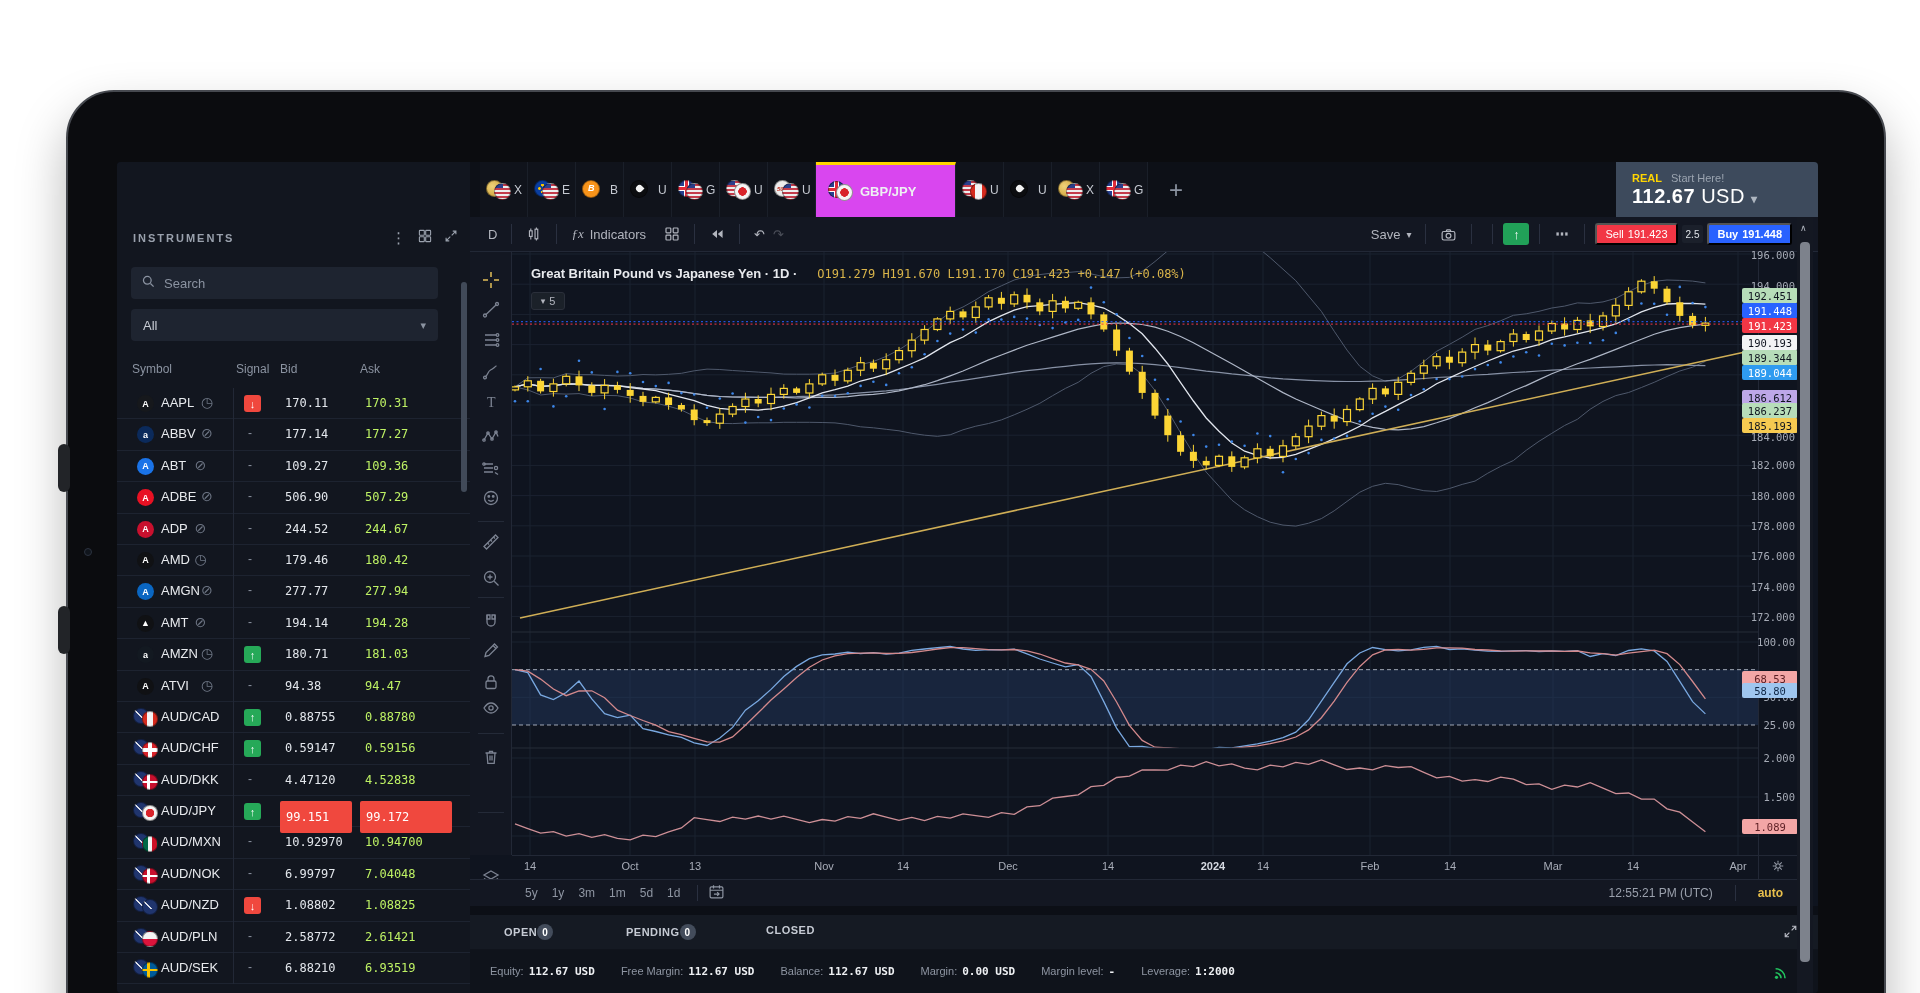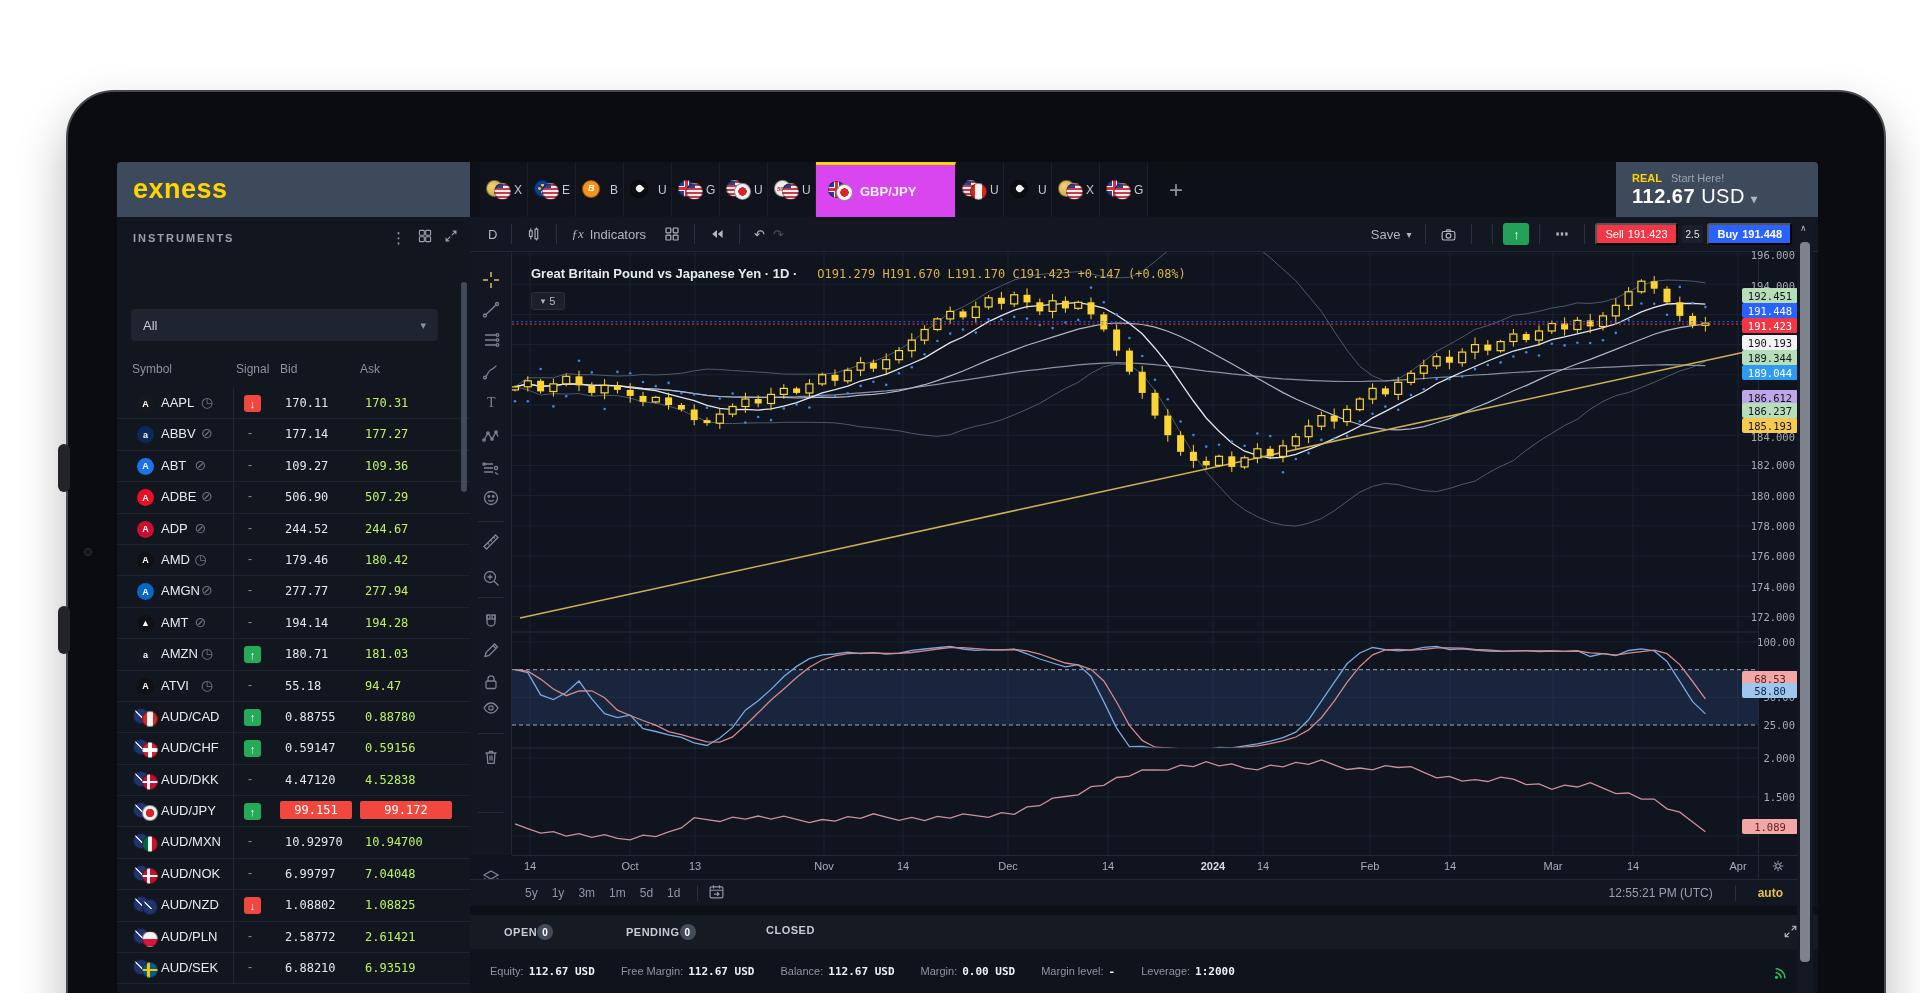--- a/index.html
+++ b/index.html
@@ -43,21 +43,21 @@
     color:#fff; font-size:9px; font-weight:bold; display:flex; align-items:center; justify-content:center; }
   .irow .sym { position:absolute; left:44px; top:7px; color:#e8eaee; font-size:13px; }
   .irow .stat { position:absolute; top:6px; color:#6d7584; font-size:14px; line-height:17px; }
   .vline { position:absolute; left:116px; top:0; height:31.4px; border-left:1px solid #222836; }
   .sigbadge { position:absolute; left:127px; top:7px; width:17px; height:17px; border-radius:3px;
     color:#fff; font-size:11px; display:flex; align-items:center; justify-content:center; }
   .sig-up { background:#26a958; } .sig-down { background:#f0483e; }
   .sig-none { position:absolute; left:131px; top:7px; color:#8b93a1; font-size:12px; }
   .bidv { position:absolute; left:168px; top:8px; color:#e3e7ec; font-size:12px; }
   .askv { position:absolute; left:248px; top:8px; color:#bef264; font-size:12px; }
-  .cell-hl { background:#f0483e; border-radius:2px; padding:2px 6px; color:#fff; top:5px !important;text-align:center; }
+  .cell-hl { background:#f0483e; border-radius:2px; padding:9px 6px; color:#fff; top:5px !important; }
   .cell-hl.bidv { left:163px; width:72px; } .cell-hl.askv { left:243px; width:92px; }
   .sb-scroll { position:absolute; right:3px; top:120px; width:6px; height:210px; background:#414a58; border-radius:3px; }
 
   
   .pair { position:absolute; left:16px; top:6px; width:30px; height:19px; }
   .fl { position:absolute; width:16px; height:16px; border-radius:50%; border:1px solid rgba(0,0,0,.4); }
   .fl2 { left:9px; top:3px; }
   .fl-au,.fl-nz { background:
       linear-gradient(45deg, transparent 44%, rgba(255,255,255,.85) 44% 52%, transparent 52%) 0 0/9px 9px no-repeat,
       #20356e; }
@@ -181,42 +181,48 @@
 <body>
 
 <div class="device"></div>
 <div class="side-btn" style="top:444px;height:48px;"></div>
 <div class="side-btn" style="top:606px;height:48px;"></div>
 <div class="cam-dot"></div>
 
 <div class="screen">
 
   <div class="sidebar">
-    <div class="logo-band">
-      <span class="logo">exness</span>
-    </div>
     <div class="inst-row">
       <span class="inst-title">INSTRUMENTS</span>
       <span class="inst-icons">
         <span style="font-size:15px;">⋮</span>
         <span>
           <svg width="14" height="14" viewBox="0 0 20 20" fill="none" stroke="#9aa1ad" stroke-width="1.6">
               <rect x="2" y="2" width="7" height="7" rx="1"></rect>
               <rect x="11" y="2" width="7" height="7" rx="1"></rect>
               <rect x="2" y="11" width="7" height="7" rx="1"></rect>
               <rect x="11" y="11" width="7" height="7" rx="1"></rect>
             </svg>
         </span>
         <span>
           <svg width="14" height="14" viewBox="0 0 20 20" fill="none" stroke="#9aa1ad" stroke-width="1.6">
               <path d="M9 11 L3 17 M3 12.5V17h4.5 M11 9 L17 3 M12.5 3H17v4.5"></path>
             </svg>
         </span>
       </span>
     </div>
+    <div class="search-box">
+      <span>
+        <svg width="14" height="14" viewBox="0 0 20 20" fill="none" stroke="#8b93a1" stroke-width="1.8">
+            <circle cx="9" cy="9" r="5.5"></circle>
+            <path d="M13.5 13.5 L18 18"></path>
+          </svg>
+      </span>
+      <input placeholder="Search" style="">
+    </div>
     <div class="filter-box">
       <span>All</span>
       <span class="caret">▾</span>
     </div>
     <div class="tbl-head">
       <span style="left:15px">Symbol</span>
       <span style="left:119px">Signal</span>
       <span style="left:163px">Bid</span>
       <span style="left:243px">Ask</span>
     </div>
@@ -301,21 +307,21 @@
           <span class="sigbadge sig-up">↑</span>
           <span class="bidv mono">180.71</span>
           <span class="askv mono">181.03</span>
         </div>
         <div class="irow">
           <span class="sicon" style="background:#101114">A</span>
           <span class="sym">ATVI</span>
           <span class="stat" style="left:84px">◷</span>
           <span class="vline"></span>
           <span class="sig-none">-</span>
-          <span class="bidv mono">55.18</span>
+          <span class="bidv mono">94.38</span>
           <span class="askv mono">94.47</span>
         </div>
         <div class="irow">
           <span class="pair">
             <i class="fl fl-au"></i>
             <i class="fl fl-ca fl2"></i>
           </span>
           <span class="sym">AUD/CAD</span>
           <span class="vline"></span>
           <span class="sigbadge sig-up">↑</span>

